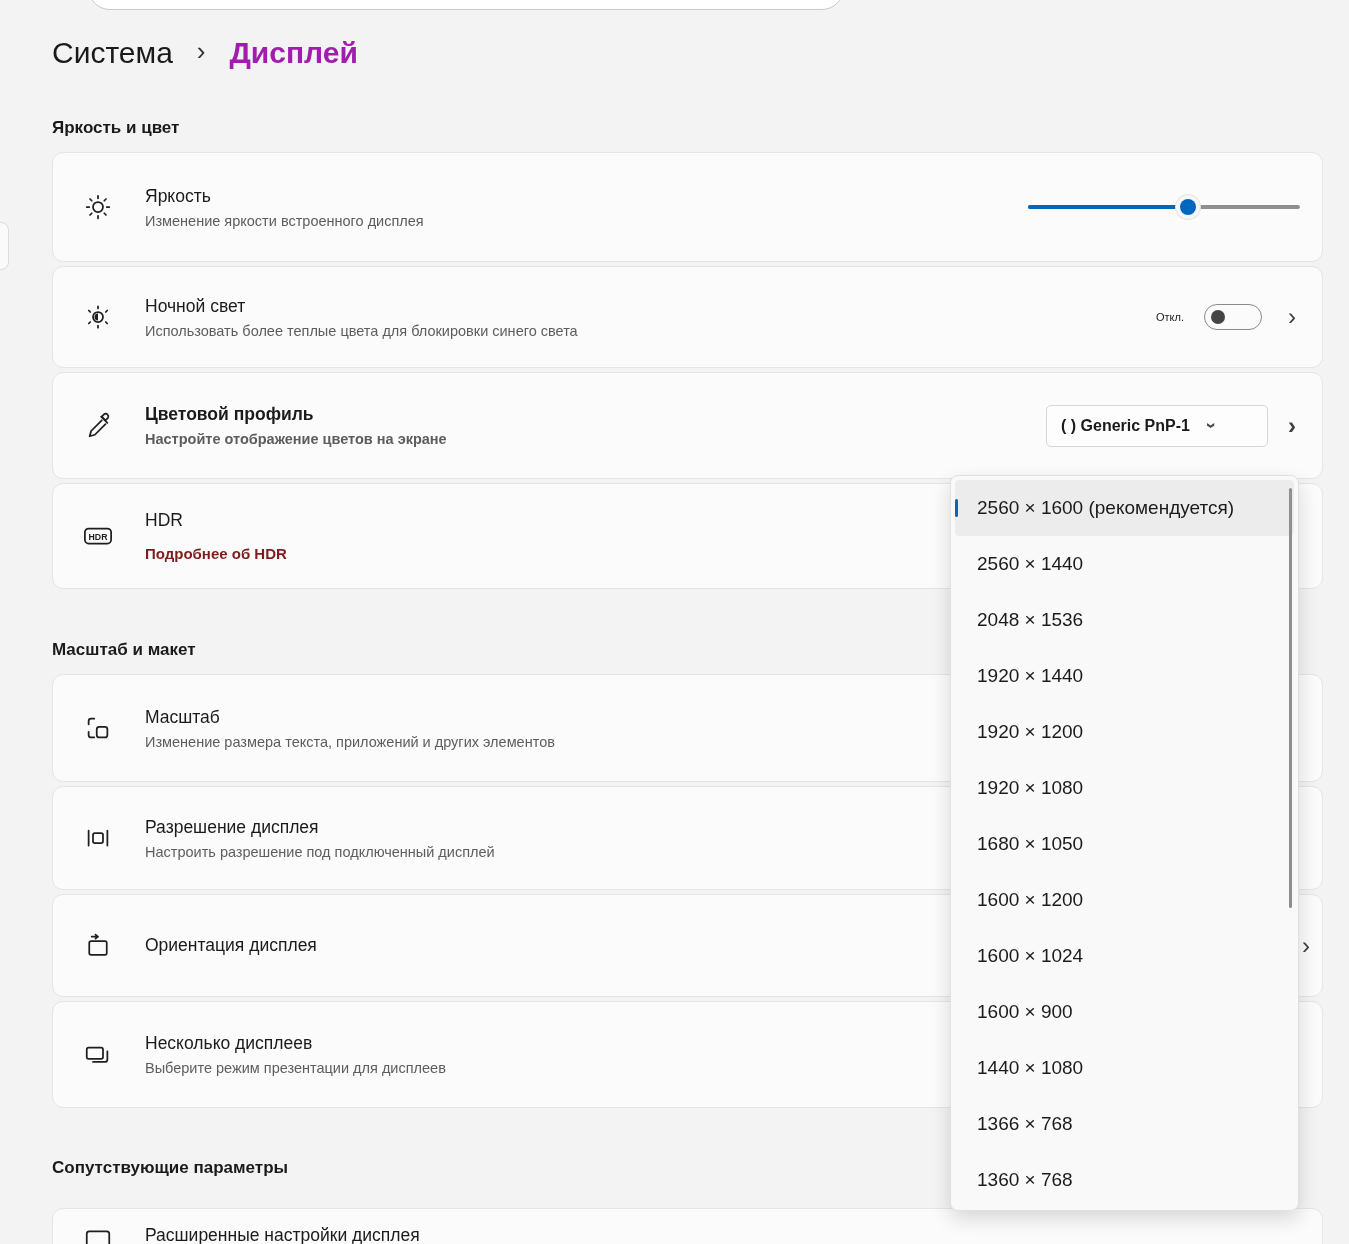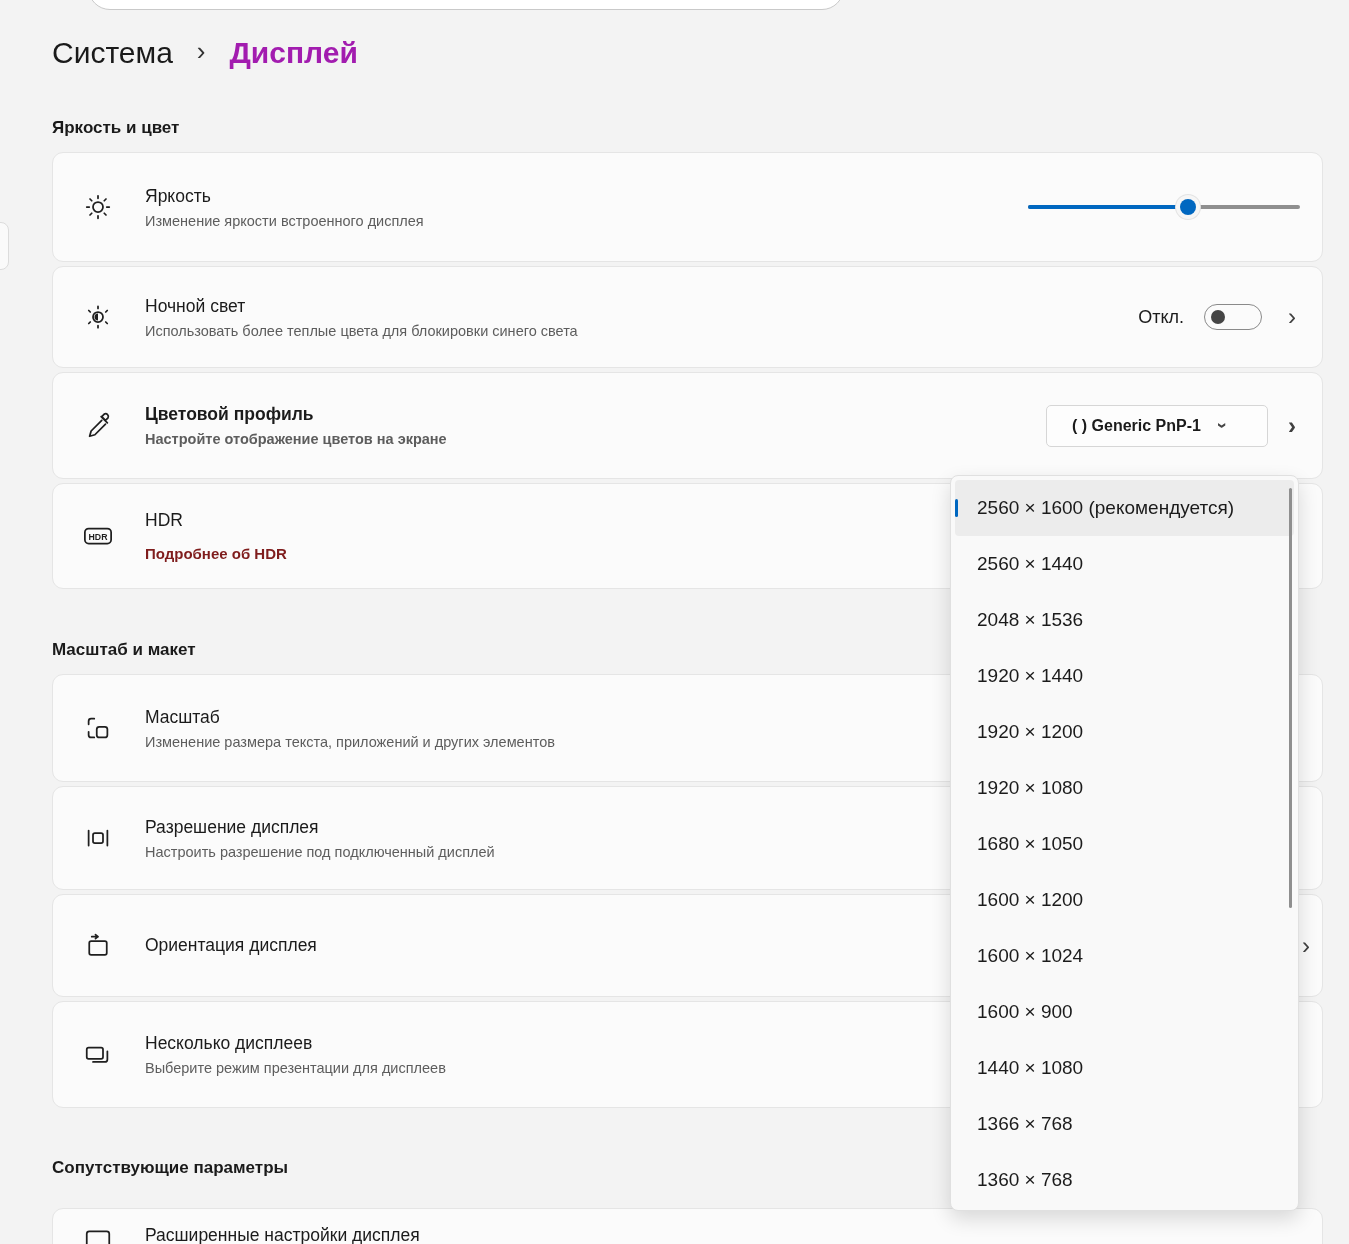--- a/index.html
+++ b/index.html
@@ -72,33 +72,33 @@
   
   .slider{position:relative;width:272px;height:22px;cursor:pointer;}
   .slider .track{position:absolute;left:0;right:0;top:9px;height:4px;border-radius:2px;background:#8f8f8f;}
   .slider .fill{position:absolute;left:0;top:9px;height:4px;border-radius:2px;background:var(--accent);width:59%;}
   .slider .thumb{
     position:absolute;top:3px;left:calc(59% - 8px);width:16px;height:16px;border-radius:50%;
     background:var(--accent);box-shadow:0 0 0 4px #f6f6f6,0 0 0 5px #e3e3e3;
   }
 
   
-  .status-label{font-size:18px;color:var(--text);margin-right:20px;}
+  .status-label{font-size:11px;color:var(--text);margin-right:20px;}
   .toggle{
     position:relative;width:58px;height:26px;border-radius:13px;
     border:1px solid #8a8a8a;background:transparent;cursor:pointer;margin-right:26px;
   }
   .toggle .knob{position:absolute;left:6px;top:5px;width:14px;height:14px;border-radius:50%;background:#454545;}
 
   .chev{font-size:24px;color:#404040;line-height:1;cursor:pointer;}
 
   
   .combo{
     height:42px;min-width:222px;background:#fdfdfd;border:1px solid #d6d6d6;border-radius:5px;
-    display:flex;align-items:center;padding:0 12px 0 25px;font-size:16px;color:var(--text);
+    display:flex;align-items:center;padding:0 12px 0 14px;font-size:16px;color:var(--text);
     cursor:pointer;margin-right:20px;
   }
   .combo .cchev{margin-left:18px;font-size:18px;color:#454545;display:inline-block;transform:rotate(90deg);}
 
   
   .flyout{
     position:absolute;left:950px;top:475px;width:349px;height:736px;
     background:#f9f9f9;border:1px solid #e0e0e0;border-radius:8px;
     box-shadow:0 8px 20px rgba(0,0,0,.14);padding:4px;z-index:10;
   }

